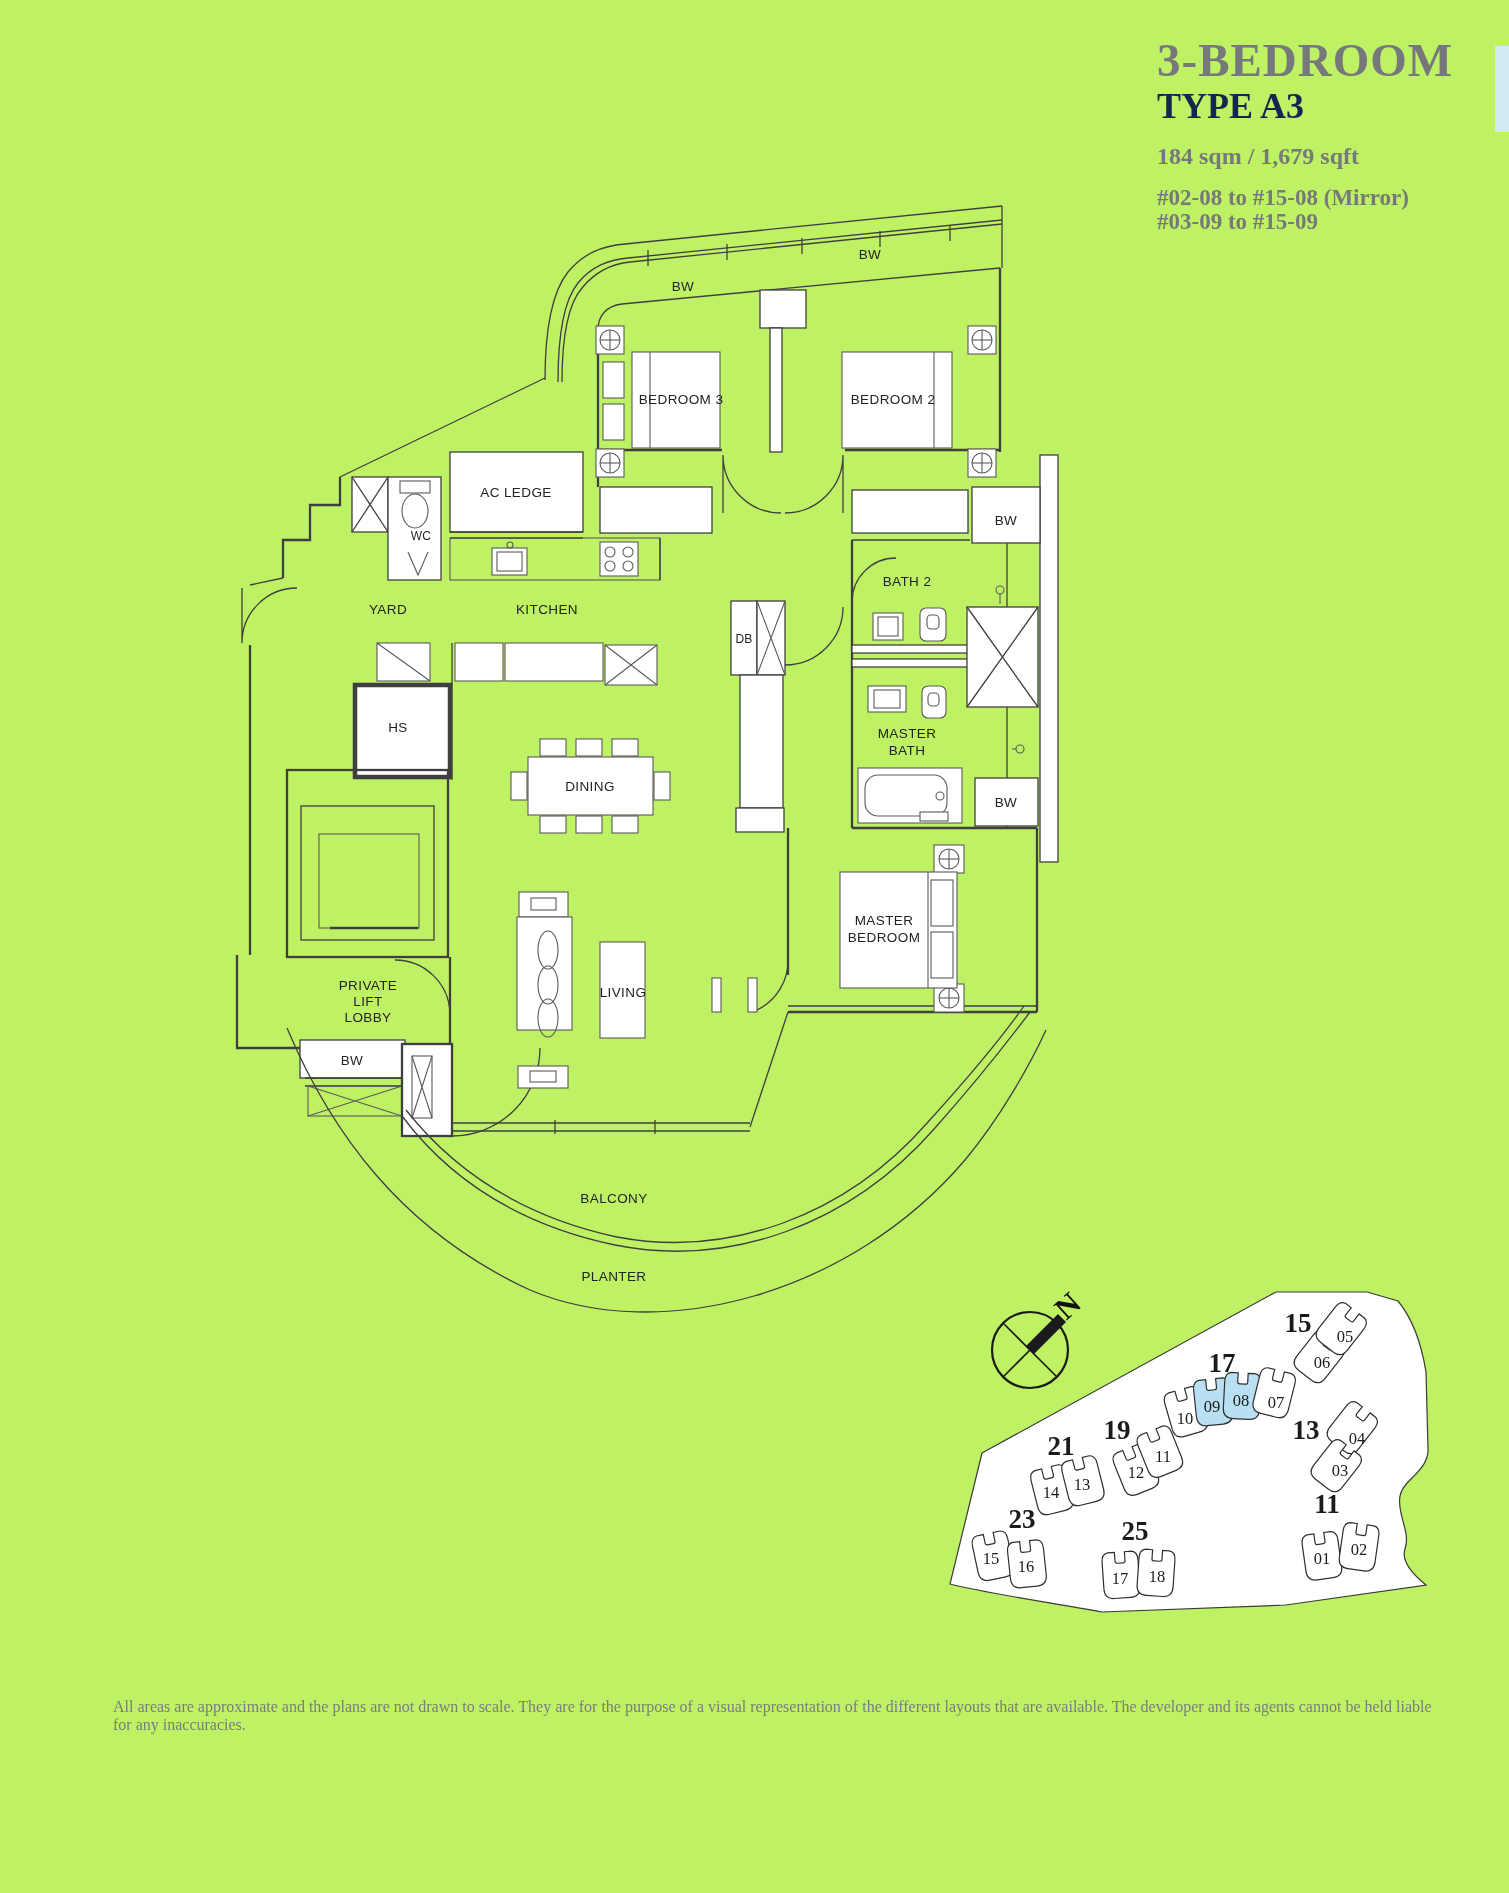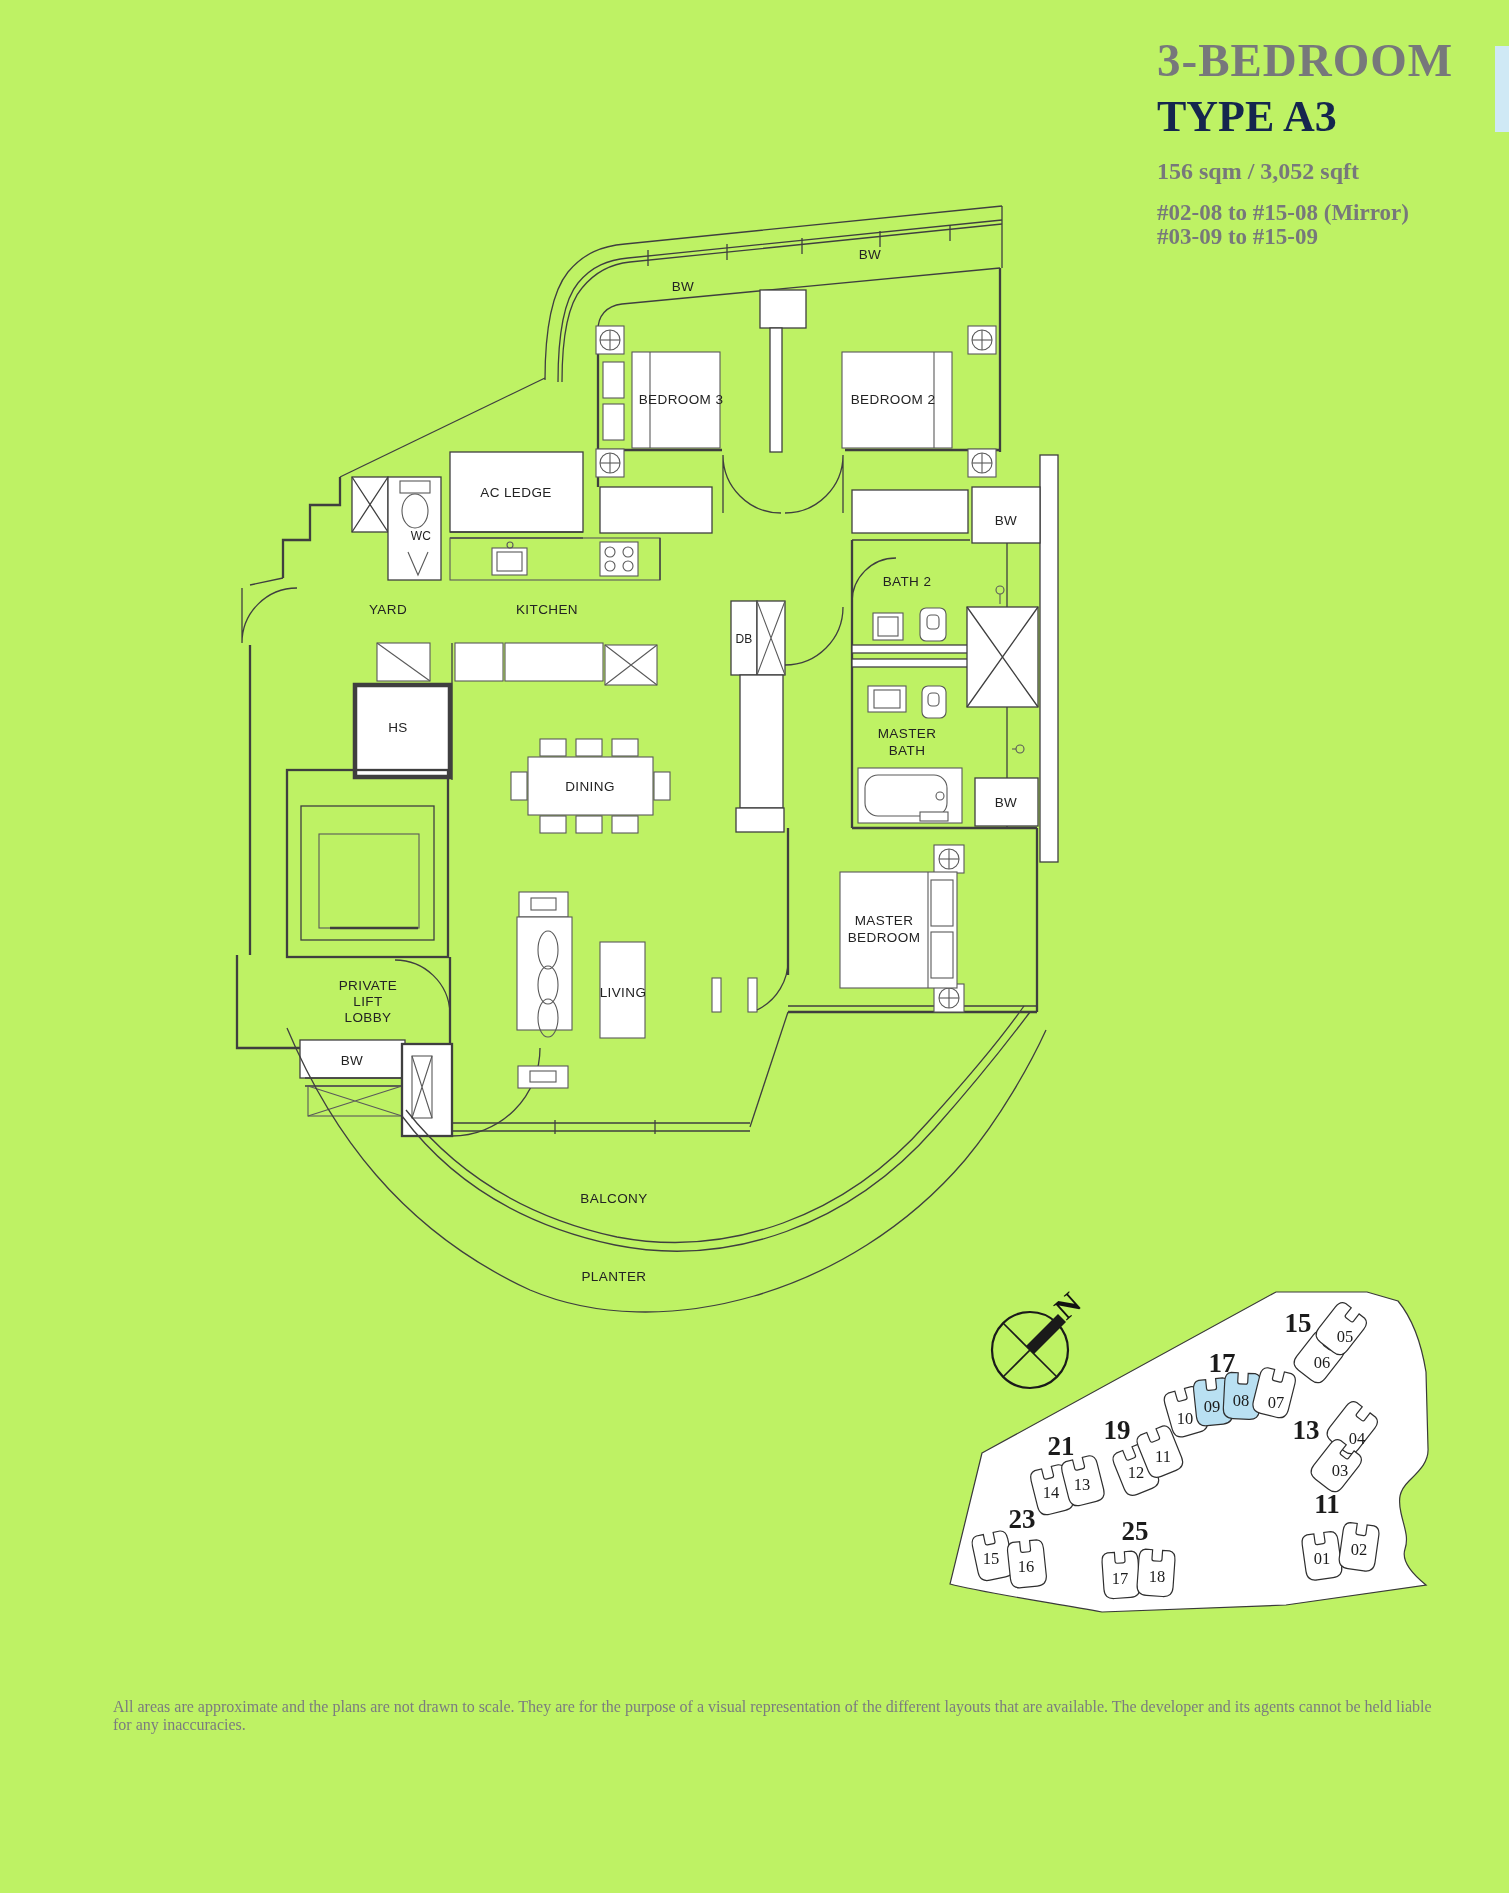--- a/index.html
+++ b/index.html
@@ -2,22 +2,22 @@
 <html><head>
 <meta charset="utf-8">
 <style>
   html,body{margin:0;padding:0;background:#ffffff;}
   .page{position:relative;width:1509px;height:1893px;background:#bef264;overflow:hidden;
         font-family:"Liberation Sans",sans-serif;}
   
   .title-block{position:absolute;left:1157px;top:36px;text-align:left;}
   .t-head{font-family:"Liberation Serif",serif;font-size:47px;font-weight:700;
           color:#77787b;letter-spacing:1px;line-height:1.05;}
-  .t-type{font-family:"Liberation Serif",serif;font-size:44px;font-weight:700;
-          color:#15264e;margin-top:6px;}
+  .t-type{font-family:"Liberation Serif",serif;font-size:36px;font-weight:700;
+          color:#15264e;}
   .t-area{font-family:"Liberation Serif",serif;font-size:24px;font-weight:700;
           color:#77787b;margin-top:16px;}
   .t-units{font-family:"Liberation Serif",serif;font-size:23px;font-weight:700;
            color:#77787b;margin-top:16px;line-height:24px;}
   .side-tab{position:absolute;left:1495px;top:46px;width:14px;height:86px;background:#cfe9f5;}
   
   .disclaimer{position:absolute;left:113px;top:1698px;width:1330px;
               font-family:"Liberation Serif",serif;font-size:16px;color:#7b7c7f;}
   
   .w{stroke:#3f3f3f;stroke-width:1.3;fill:none;}
@@ -38,21 +38,21 @@
   .north{font-family:"Liberation Serif",serif;font-size:31px;font-weight:700;fill:#111;text-anchor:middle;}
 </style>
 </head>
 <body>
 
 <div class="page">
 
   <div class="title-block">
     <div class="t-head">3-BEDROOM</div>
     <div class="t-type">TYPE A3</div>
-    <div class="t-area">156 sqm / 3,052 sqft</div>
+    <div class="t-area">184 sqm / 1,679 sqft</div>
     <div class="t-units">
       <div>#02-08 to #15-08 (Mirror)</div>
       <div>#03-09 to #15-09</div>
     </div>
   </div>
   <div class="side-tab"></div>
 
   <svg width="1509" height="1893" viewBox="0 0 1509 1893" style="position:absolute;left:0;top:0">
     <defs>
       <pattern id="hatch" patternUnits="userSpaceOnUse" width="8" height="8" patternTransform="rotate(55)">

